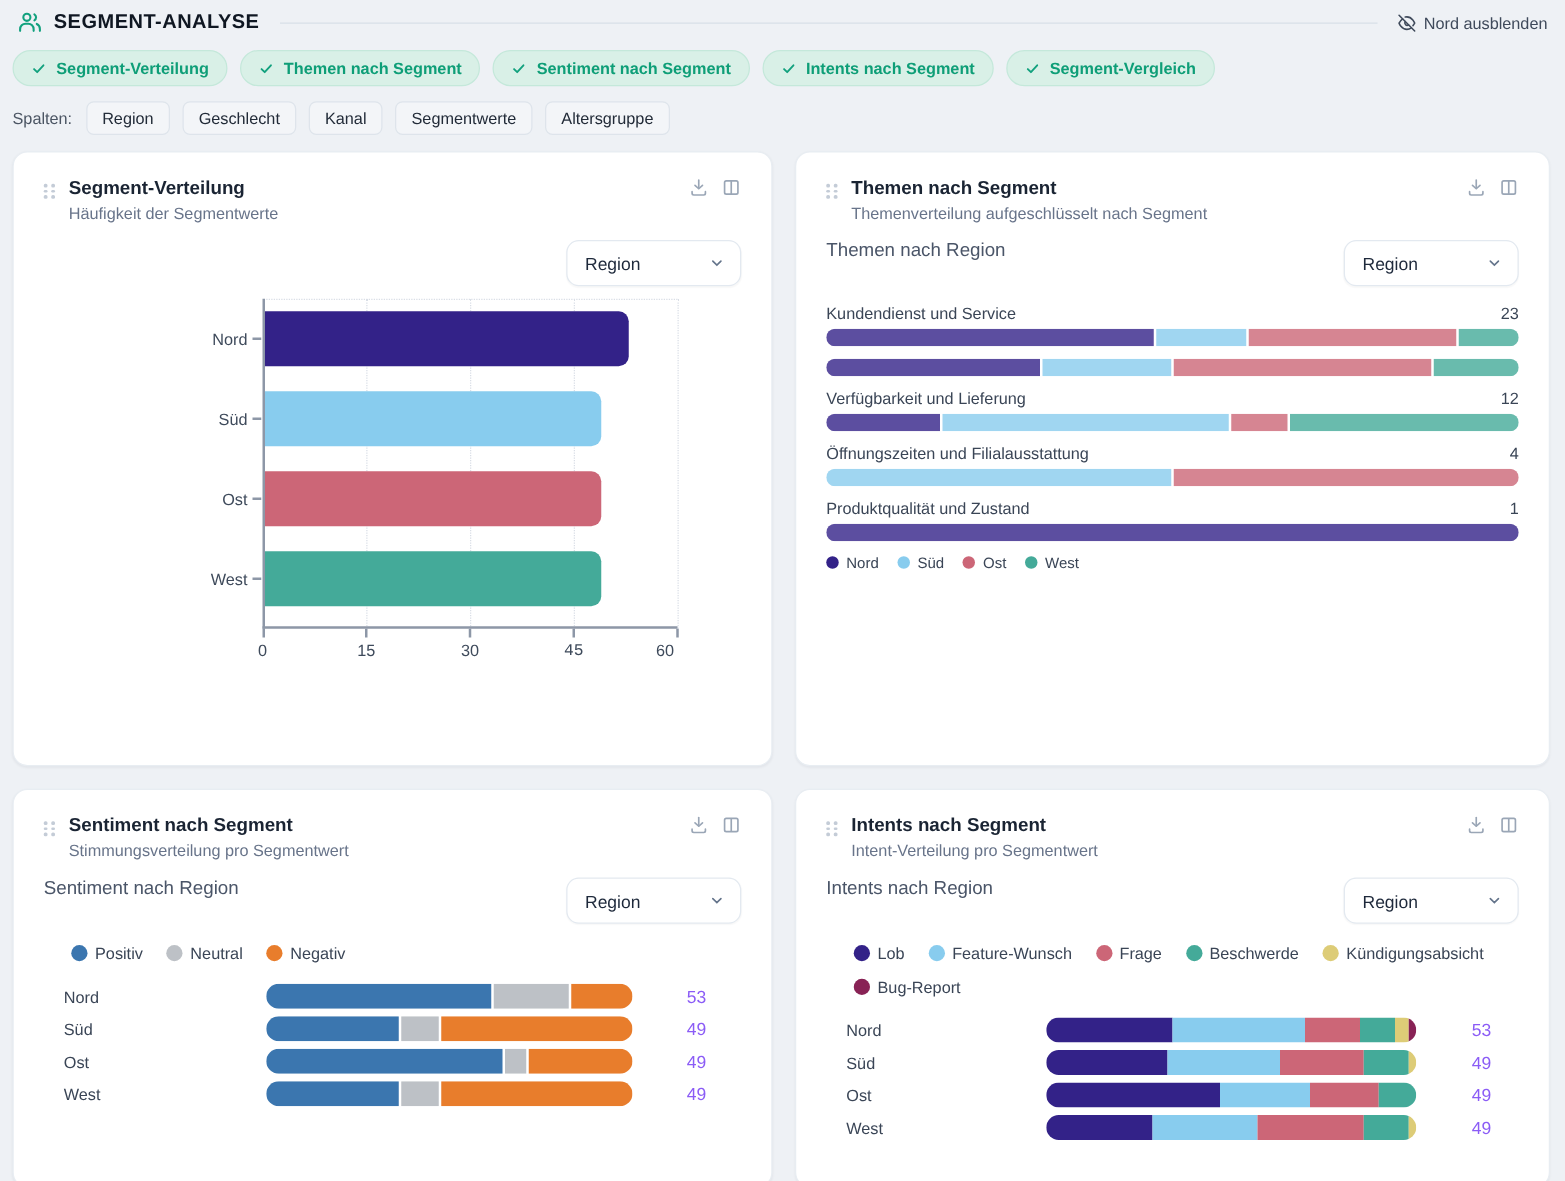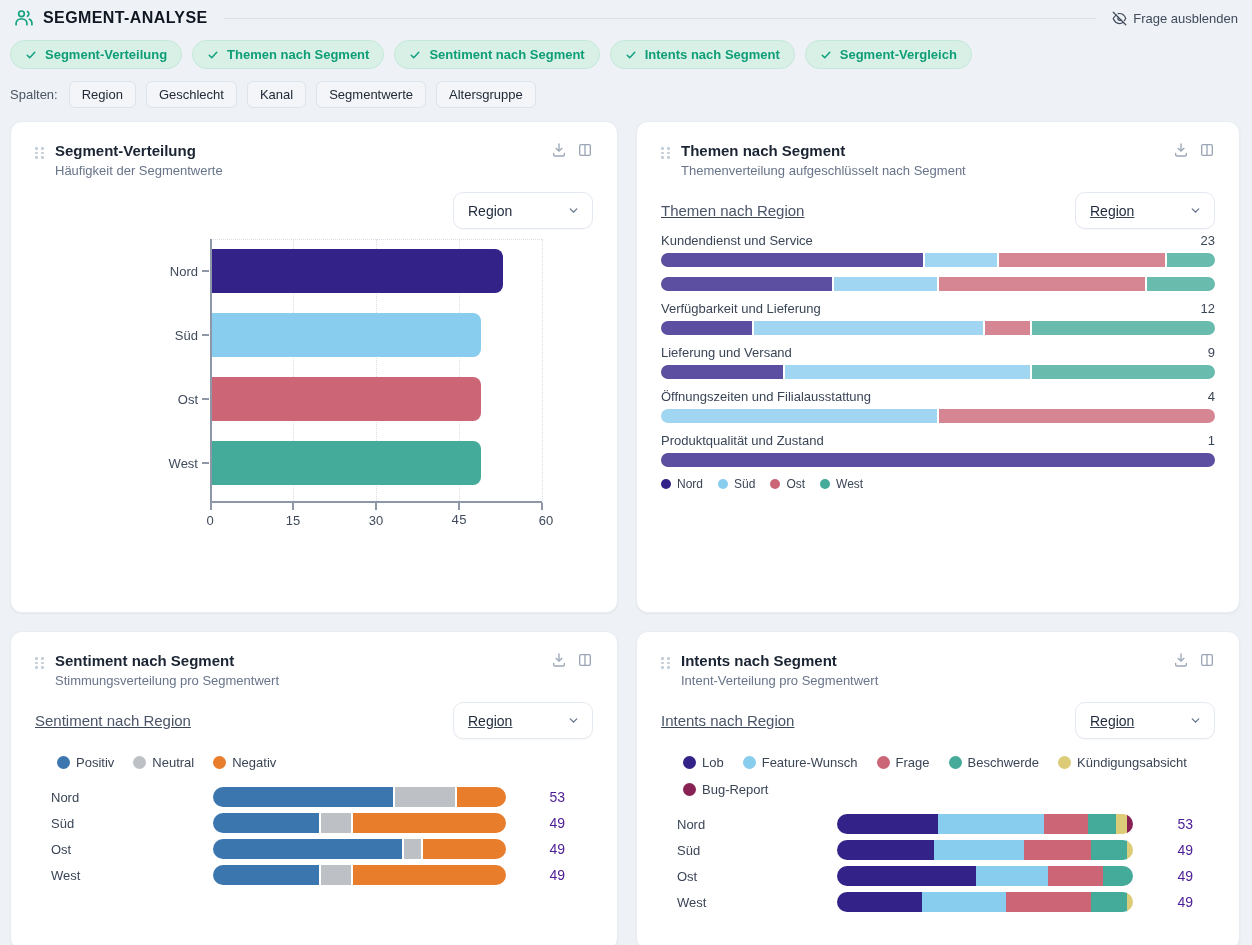--- a/index.html
+++ b/index.html
@@ -29,56 +29,56 @@
   .grid { display:grid; grid-template-columns:608px 604px; grid-template-rows:492px 319px; gap:18px; margin:13px 10px 0 10px; }
   .card { background:#fff; border:1px solid #e8edf2; border-radius:12px; box-shadow:0 1px 2px rgba(15,23,42,.05);
           padding:20px 24px; position:relative; overflow:hidden; }
   .card-head { display:flex; align-items:flex-start; }
   .drag { display:grid; grid-template-columns:repeat(2,4px); gap:2px; margin:5px 10px 0 0; cursor:grab; }
   .drag i { width:2.5px; height:2.5px; background:#c4ccd7; border-radius:50%; }
   .c-title { font-size:15px; font-weight:bold; color:#1a2433; }
   .c-sub { font-size:13px; color:#68748a; margin-top:4px; }
   .actions { margin-left:auto; display:flex; gap:10px; }
   .act { cursor:pointer; display:flex; }
-  .section-row { display:flex; align-items:center; justify-content:space-between; margin-top:14px;text-decoration:underline; }
+  .section-row { display:flex; align-items:flex-start; justify-content:space-between; margin-top:14px; }
   .section-title { font-size:15px; color:#4a5568; }
   .dd-row { display:flex; justify-content:flex-end; margin-top:14px; }
   .select { width:140px; height:37px; border:1px solid #e3e9f0; border-radius:10px; background:#fff;
             display:flex; align-items:center; justify-content:space-between; padding:0 12px 0 14px;
             font-size:14px; color:#1e293b; cursor:pointer; box-shadow:0 1px 1px rgba(15,23,42,.03); }
   
   .dist { position:relative; height:300px; margin-top:8px; }
   .dist-plot { position:absolute; left:175px; top:2px; width:332px; height:264px;
                border-left:2px solid #8d97a7; border-bottom:2px solid #8d97a7; }
   .dist-topline { position:absolute; left:175px; top:2px; width:332px; border-top:1px dotted #d9dee6; }
   .gridline { position:absolute; top:2px; height:264px; border-left:1px dotted #d9dee6; }
   .dist-bar { position:absolute; height:44px; border-radius:0 8px 8px 0; z-index:1; }
   .dist-ylab { position:absolute; left:0; width:163px; height:44px; display:flex; align-items:center;
                justify-content:flex-end; font-size:13px; color:#3e4a5b; }
   .ytick { position:absolute; width:7px; height:2px; background:#8d97a7; }
   .xtick { position:absolute; width:2px; height:7px; background:#8d97a7; }
   .dist-xlab { position:absolute; width:40px; text-align:center; font-size:13px; color:#3e4a5b; }
   
-  .trows { margin-top:4px; }
+  .trows { margin-top:14px; }
   .trow { margin-bottom:10px; }
   .trow-top { display:flex; justify-content:space-between; font-size:13px; color:#3a4556; margin-bottom:5px; }
   .tbar { height:14px; border-radius:7px; overflow:hidden; display:flex; gap:2px; }
   .tbar span { height:100%; }
   .legend { display:flex; align-items:center; flex-wrap:wrap; margin-top:8px; font-size:12px; color:#3a4556; column-gap:15px; row-gap:10px; }
   .litem { display:inline-flex; align-items:center; gap:6px; }
   .ldot { width:10px; height:10px; border-radius:50%; display:inline-block; }
   .legend-lg { font-size:13px; margin-left:22px; margin-top:16px; column-gap:19px; row-gap:12px; }
   .legend-lg .ldot { width:13px; height:13px; }
   
   .srows { margin-top:14px; }
   .srow { display:flex; align-items:center; height:26px; font-size:13px; color:#3a4556; }
   .slbl { flex:0 0 178px; padding-left:16px; }
   .sbar { height:20px; border-radius:10px; overflow:hidden; display:flex; }
   .sbar span { height:100%; }
-  .sval { flex:1; text-align:right; font-size:14px; color:#4c1d95; }
+  .sval { flex:1; text-align:right; font-size:14px; color:#8b5cf6; }
   .sent .sbar { flex:0 0 293px; gap:2px; }
   .sent .sval { padding-right:28px; }
   .int .slbl { flex-basis:176px; }
   .int .sbar { flex:0 0 296px; gap:0; }
   .int .sval { padding-right:22px; }
   svg { display:block; }
 </style>
 </head>
 <body>
 
@@ -95,21 +95,21 @@
   <span class="hdr-rule"></span>
   <span class="hide-all">
     <span>
       <svg width="15" height="15" viewBox="0 0 24 24" fill="none" stroke="#3f4a5b" stroke-width="2" stroke-linecap="round" stroke-linejoin="round">
         <path d="M9.9 4.24A10.4 10.4 0 0 1 12 4c7 0 10 8 10 8a18 18 0 0 1-2.2 3.2"></path>
         <path d="M6.6 6.6A17.5 17.5 0 0 0 2 12s3 8 10 8a9.7 9.7 0 0 0 5.4-1.6"></path>
         <path d="M10 10a3 3 0 0 0 4.2 4.2"></path>
           <line x1="2" y1="2" x2="22" y2="22"></line>
       </svg>
     </span>
-    <span>Frage ausblenden</span>
+    <span>Nord ausblenden</span>
   </span>
 </div>
 
 <div class="chips">
     <span class="chip">
       <span>
         <svg width="12" height="12" viewBox="0 0 24 24" fill="none" stroke="#12A17E" stroke-width="3" stroke-linecap="round" stroke-linejoin="round">
           <path d="m4.5 12.5 5 5 10-11"></path>
         </svg>
       </span>
@@ -206,21 +206,21 @@
         <div class="xtick" style="left: 257px; top: 266px;"></div>
         <div class="dist-xlab" style="left: 238px; top: 276px;">15</div>
         <div class="gridline" style="left: 341px;"></div>
         <div class="xtick" style="left: 340px; top: 266px;"></div>
         <div class="dist-xlab" style="left: 321px; top: 276px;">30</div>
         <div class="gridline" style="left: 424px;"></div>
         <div class="xtick" style="left: 423px; top: 266px;"></div>
         <div class="dist-xlab" style="left: 404px; top: 276px; font-family: Liberation Mono, monospace;">45</div>
         <div class="gridline" style="left: 507px;"></div>
         <div class="xtick" style="left: 506px; top: 266px;"></div>
-        <div class="dist-xlab" style="left: 491px; top: 276px; text-align: center;">60</div>
+        <div class="dist-xlab" style="left: 477px; top: 276px; text-align: center;">60</div>
         <div class="dist-plot"></div>
         <div class="dist-bar" style="left: 177px; top: 12px; width: 291.267px; background: rgb(51, 34, 136);"></div>
         <div class="dist-ylab" style="top: 12px;">Nord</div>
         <div class="ytick" style="left: 167px; top: 33px;"></div>
         <div class="dist-bar" style="left: 177px; top: 76px; width: 269.133px; background: rgb(136, 204, 238);"></div>
         <div class="dist-ylab" style="top: 76px;">Süd</div>
         <div class="ytick" style="left: 167px; top: 97px;"></div>
         <div class="dist-bar" style="left: 177px; top: 140px; width: 269.133px; background: rgb(204, 102, 119);"></div>
         <div class="dist-ylab" style="top: 140px;">Ost</div>
         <div class="ytick" style="left: 167px; top: 161px;"></div>
@@ -297,31 +297,20 @@
           </div>
           <div class="tbar">
             <span style="flex: 2 1 0%; background: rgb(92, 78, 160);"></span>
             <span style="flex: 5 1 0%; background: rgb(160, 214, 241);"></span>
             <span style="flex: 1 1 0%; background: rgb(214, 133, 146);"></span>
             <span style="flex: 4 1 0%; background: rgb(105, 187, 173);"></span>
           </div>
         </div>
         <div class="trow">
           <div class="trow-top">
-            <span>Lieferung und Versand</span>
-            <span>9</span>
-          </div>
-          <div class="tbar">
-            <span style="flex: 2 1 0%; background: rgb(92, 78, 160);"></span>
-            <span style="flex: 4 1 0%; background: rgb(160, 214, 241);"></span>
-            <span style="flex: 3 1 0%; background: rgb(105, 187, 173);"></span>
-          </div>
-        </div>
-        <div class="trow">
-          <div class="trow-top">
             <span>Öffnungszeiten und Filialausstattung</span>
             <span>4</span>
           </div>
           <div class="tbar">
             <span style="flex: 2 1 0%; background: rgb(160, 214, 241);"></span>
             <span style="flex: 2 1 0%; background: rgb(214, 133, 146);"></span>
           </div>
         </div>
         <div class="trow">
           <div class="trow-top">

